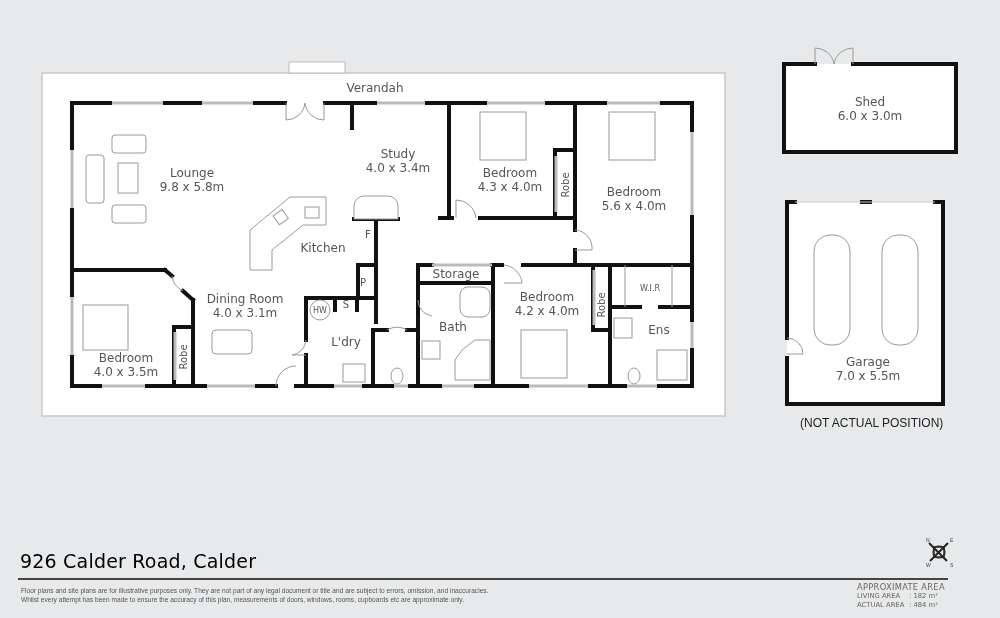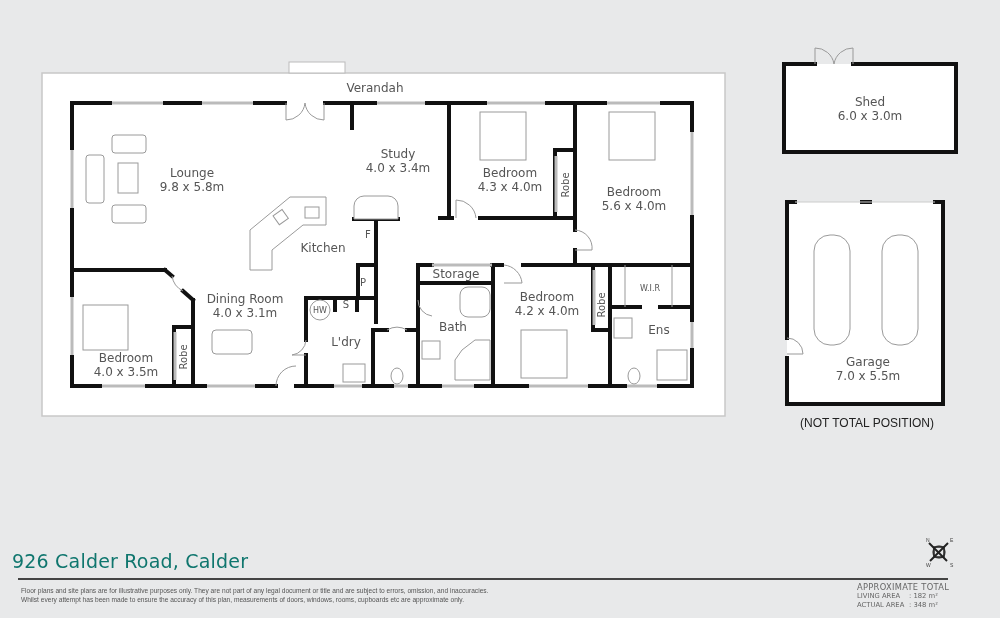--- a/index.html
+++ b/index.html
@@ -6,21 +6,21 @@
   body{width:1000px;height:618px;background:#e8e9ea;position:relative;overflow:hidden;font-family:"Liberation Sans",sans-serif;}
   #plan{position:absolute;left:0;top:0;width:1000px;height:618px;}
   .room-label{font-family:"DejaVu Sans",sans-serif;font-size:12px;fill:#555;text-anchor:middle;}
   .room-label-sm{font-family:"DejaVu Sans",sans-serif;font-size:10px;fill:#555;text-anchor:middle;}
   .room-label-xs{font-family:"DejaVu Sans",sans-serif;font-size:8px;fill:#555;text-anchor:middle;}
   .wall{stroke:#111;stroke-width:4;fill:none;stroke-linecap:square;}
   .thin{stroke:#999;stroke-width:1;fill:none;}
   .win{stroke:#bbb;stroke-width:3;fill:none;}
   .furn{stroke:#9a9a9a;stroke-width:1;fill:#fff;}
   .door{stroke:#999;stroke-width:1;fill:none;}
-  #title{position:absolute;left:12px;top:550px;font-family:"DejaVu Sans",sans-serif;font-size:19px;color:#0f766e;letter-spacing:0.2px;}
+  #title{position:absolute;left:20px;top:550px;font-family:"DejaVu Sans",sans-serif;font-size:19px;color:#000000;letter-spacing:0.2px;}
   #rule{position:absolute;left:18px;top:578px;width:930px;height:2px;background:#444;}
   #disclaimer{position:absolute;left:21px;top:586px;width:560px;font-size:6.6px;line-height:9px;color:#555;}
   #area-box{position:absolute;left:857px;top:582px;width:110px;color:#666;font-family:"DejaVu Sans",sans-serif;}
   #area-title{font-size:8.3px;letter-spacing:0.3px;}
   .area-row{font-size:6.8px;display:flex;line-height:9px;}
   .area-row .k{width:52px;}
   #not-actual{position:absolute;left:800px;top:416px;font-size:12px;color:#222;}
 </style>
 </head>
 <body>
@@ -226,31 +226,31 @@
     <line x1="-10" y1="-9" x2="8" y2="9" stroke="#222" stroke-width="2"></line>
     <line x1="9" y1="-9" x2="-9" y2="9" stroke="#222" stroke-width="2"></line>
     <rect x="-5" y="-5" width="10" height="10" fill="none" stroke="#222" stroke-width="1.5"></rect>
     <text x="-13" y="-10" font-size="5" fill="#444">N</text>
     <text x="11" y="-10" font-size="5" fill="#444">E</text>
     <text x="-13" y="15" font-size="5" fill="#444">W</text>
     <text x="11" y="15" font-size="5" fill="#444">S</text>
   </g>
 </svg>
 
-<div id="not-actual">(NOT TOTAL POSITION)</div>
+<div id="not-actual">(NOT ACTUAL POSITION)</div>
 
 <div id="title">926 Calder Road, Calder</div>
 <div id="rule"></div>
 <div id="disclaimer">
   <div>Floor plans and site plans are for illustrative purposes only. They are not part of any legal document or title and are subject to errors, omission, and inaccuracies.</div>
   <div>Whilst every attempt has been made to ensure the accuracy of this plan, measurements of doors, windows, rooms, cupboards etc are approximate only.</div>
 </div>
 <div id="area-box">
-  <div id="area-title">APPROXIMATE TOTAL</div>
+  <div id="area-title">APPROXIMATE AREA</div>
   <div class="area-row">
     <span class="k">LIVING  AREA</span>
     <span>: 182 m²</span>
   </div>
   <div class="area-row">
     <span class="k">ACTUAL AREA</span>
-    <span>: 348 m²</span>
+    <span>: 484 m²</span>
   </div>
 </div>
 
 </body></html>

